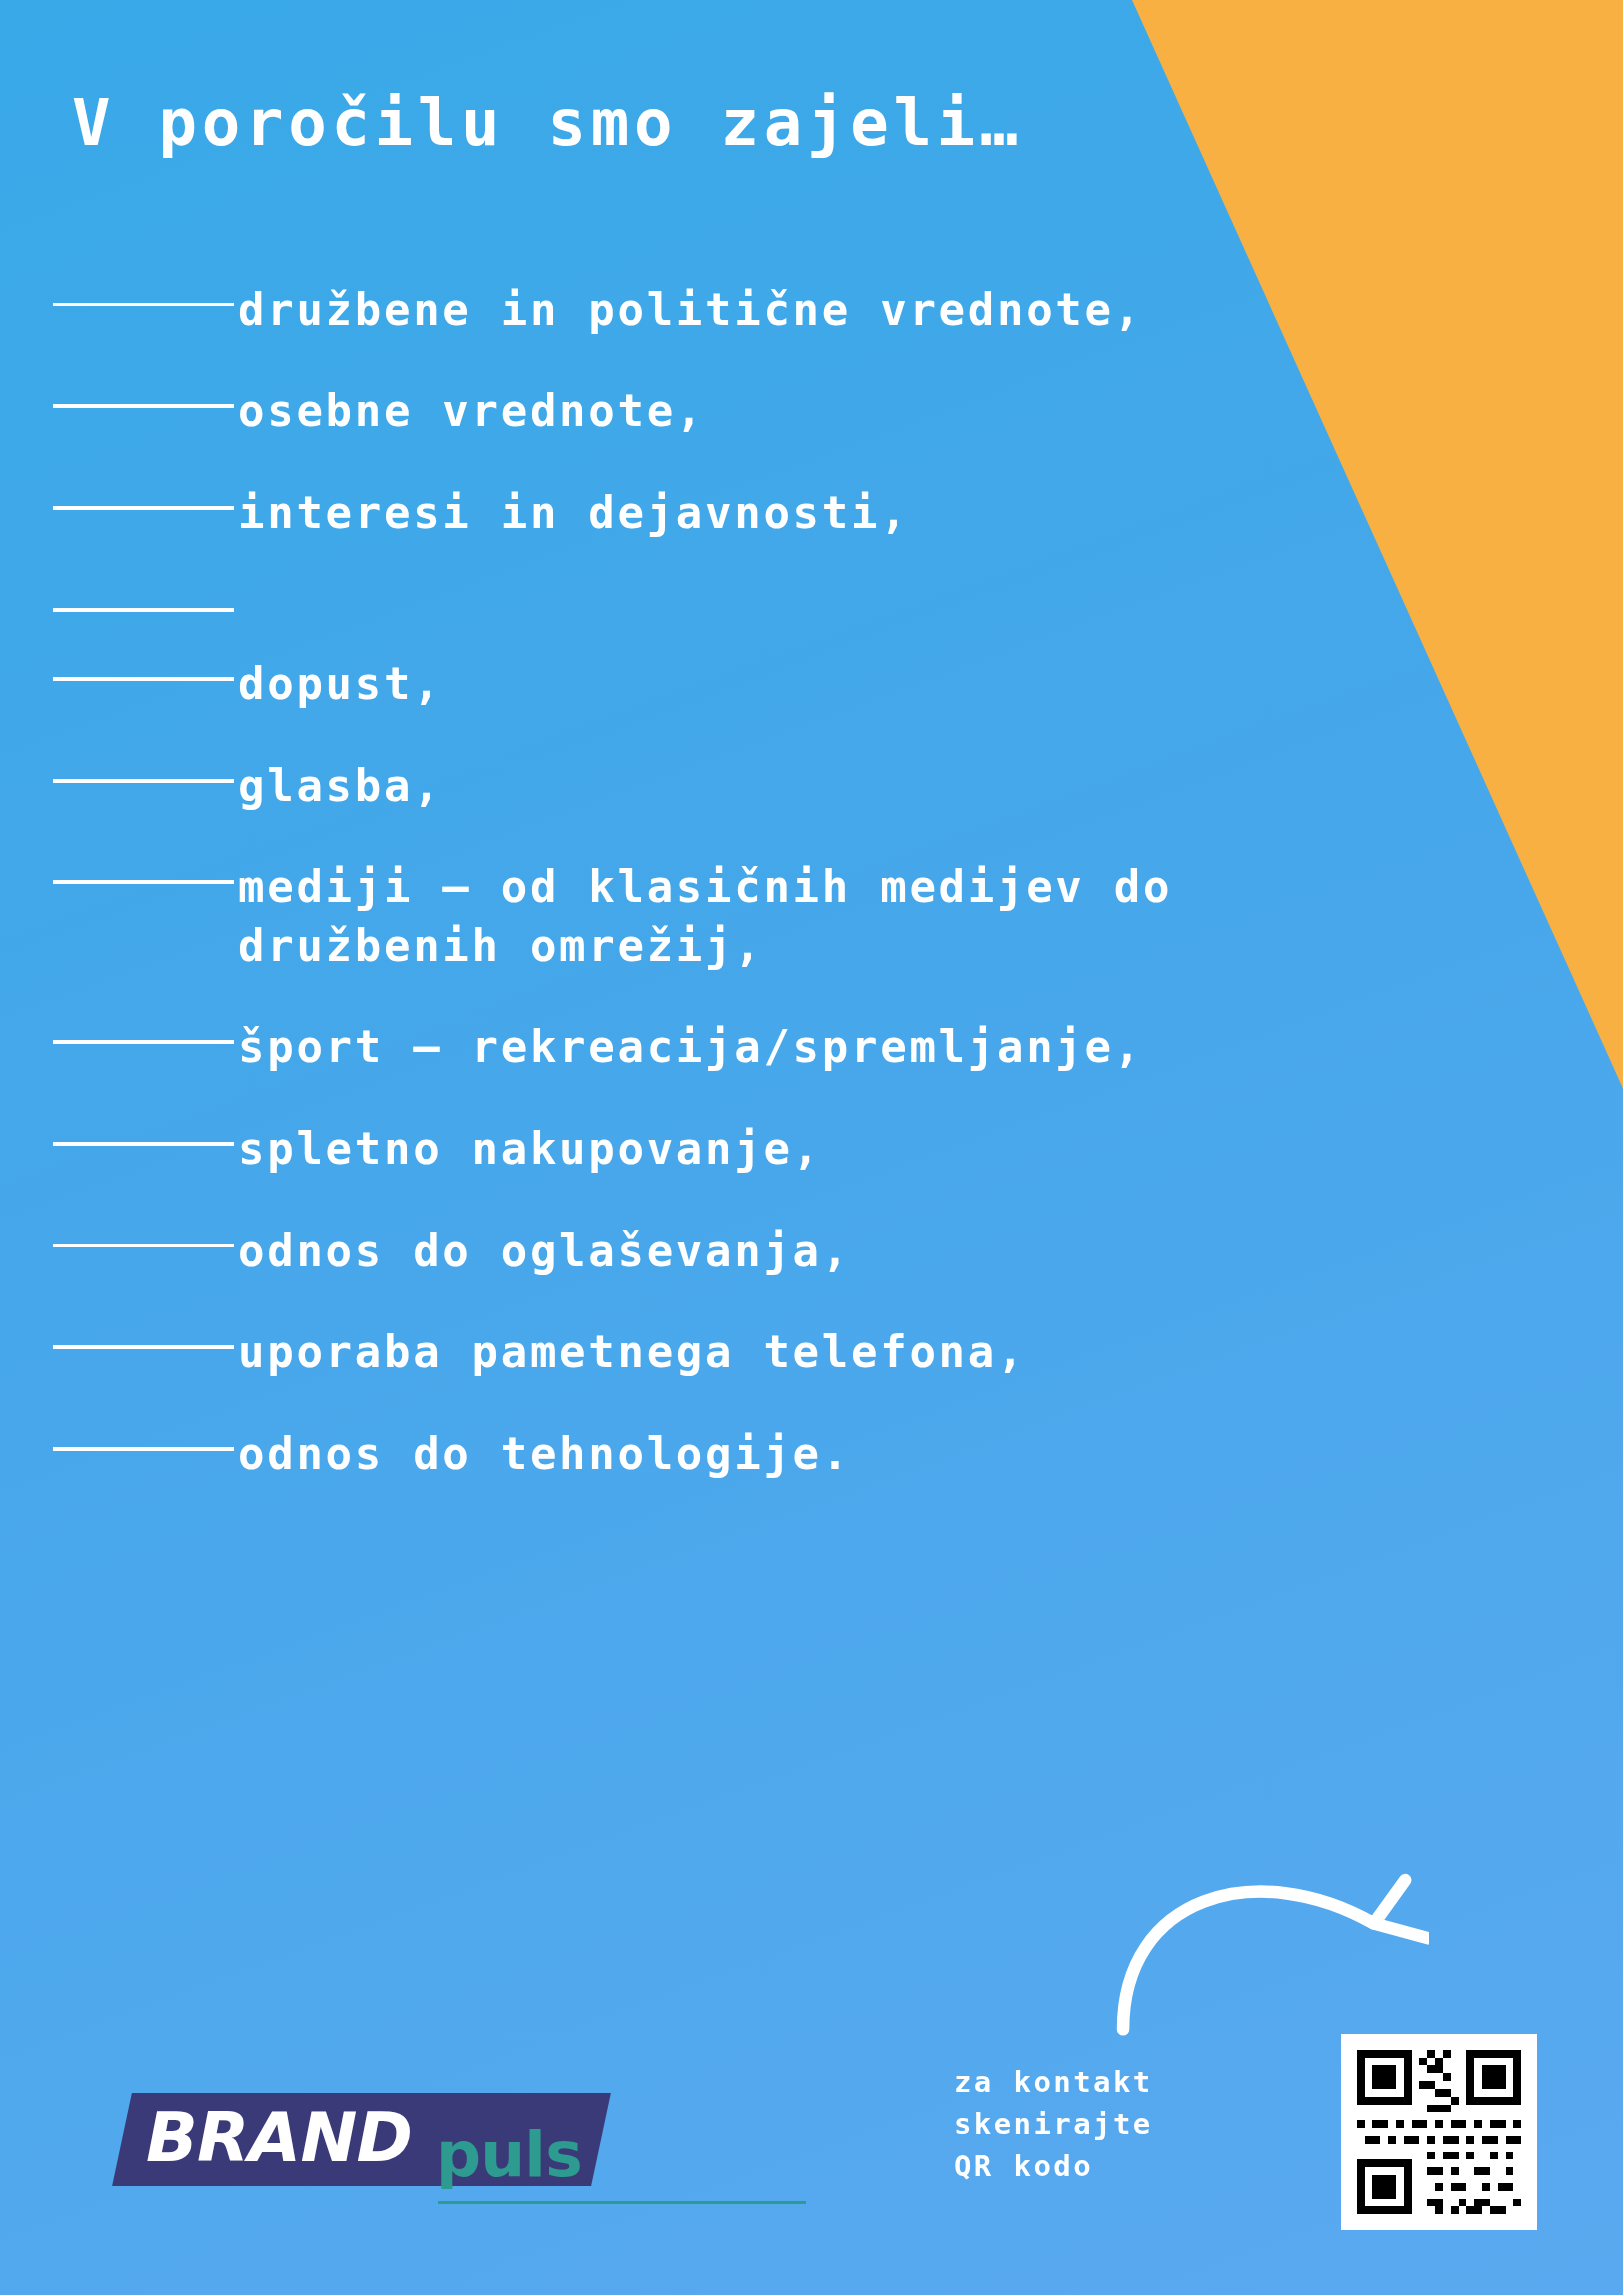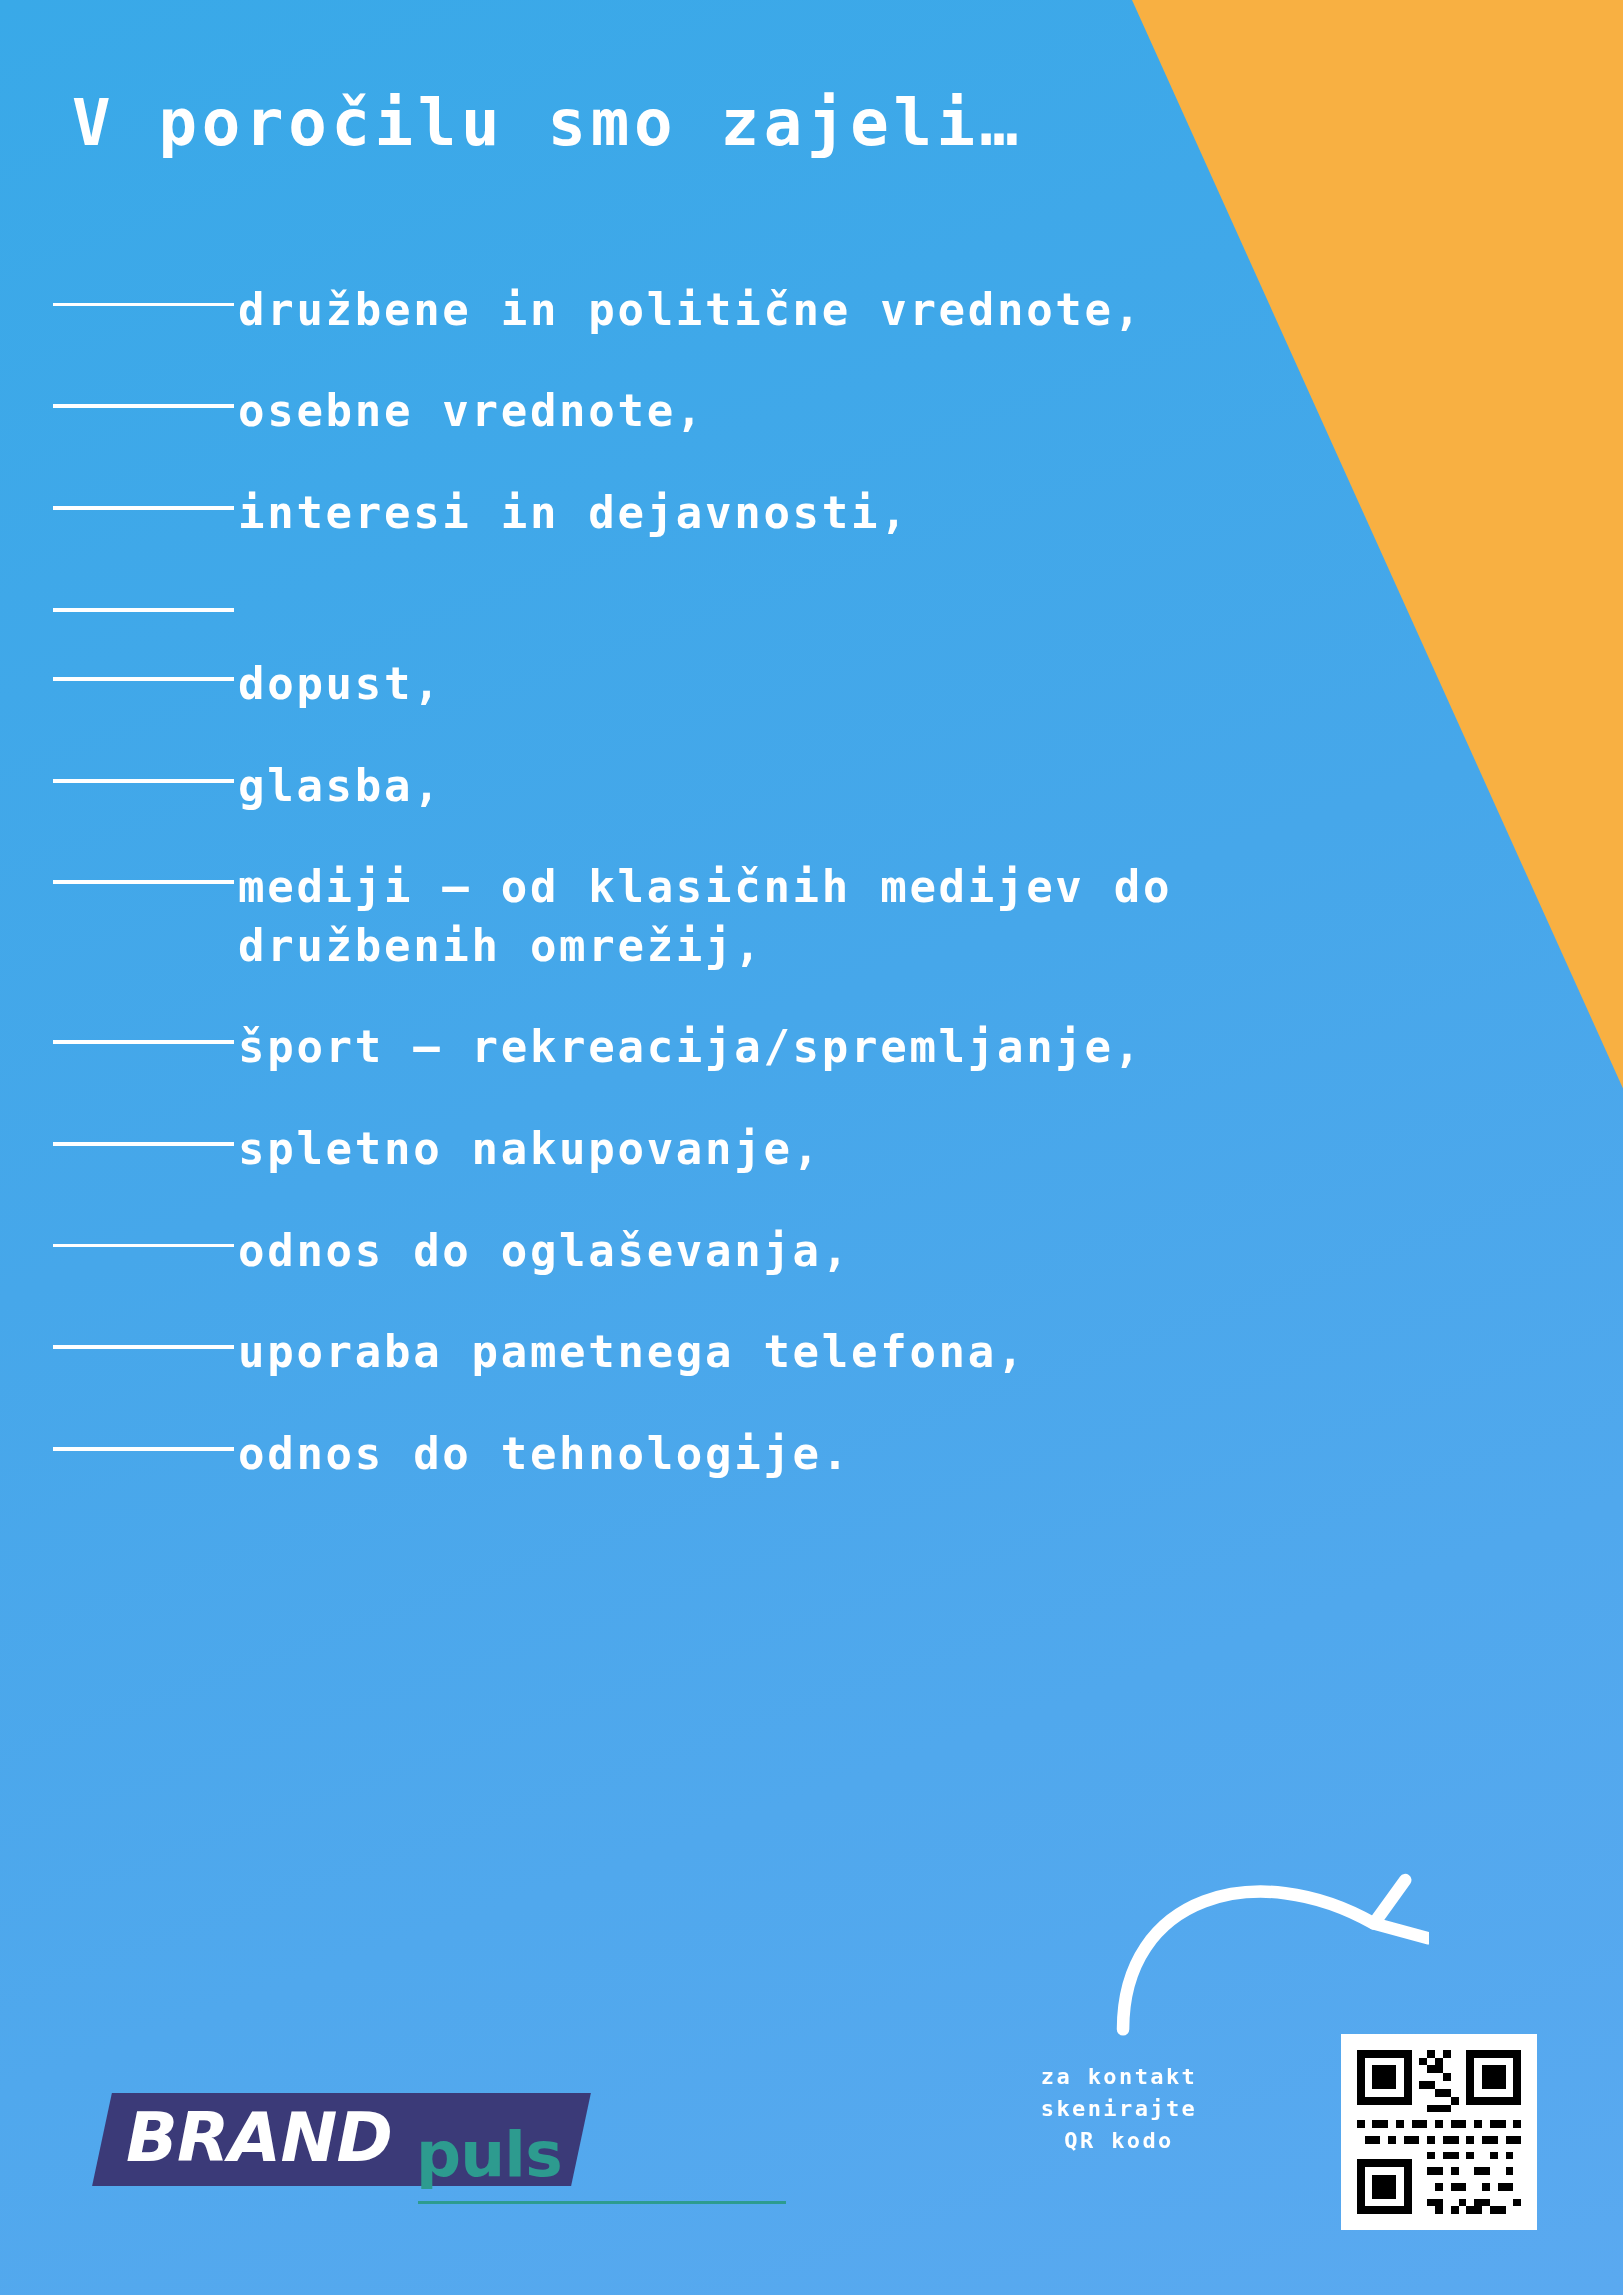--- a/index.html
+++ b/index.html
@@ -79,41 +79,41 @@
     top: 1849px;
     width: 314px;
     height: 196px;
   }
   
   .contact {
     position: absolute;
     left: 954px;
     top: 2061px;
     color: #ffffff;
-    font-size: 22px;
+    font-size: 29px;
     font-weight: bold;
     letter-spacing: 2.4px;
     line-height: 1.45;
-    text-align: center;
+    text-align: left;
     width: 330px;
   }
   .qr {
     position: absolute;
     left: 1341px;
     top: 2034px;
     width: 196px;
     height: 196px;
     background: #ffffff;
     padding: 0;
   }
   .qr svg { display: block; }
   
   .logo {
     position: absolute;
-    left: 88px;
+    left: 108px;
     top: 2085px;
     width: 597px;
     height: 149px;
   }
   .logo .plate {
     position: absolute;
     left: 14px;
     top: 7.9px;
     width: 479px;
     height: 93px;

